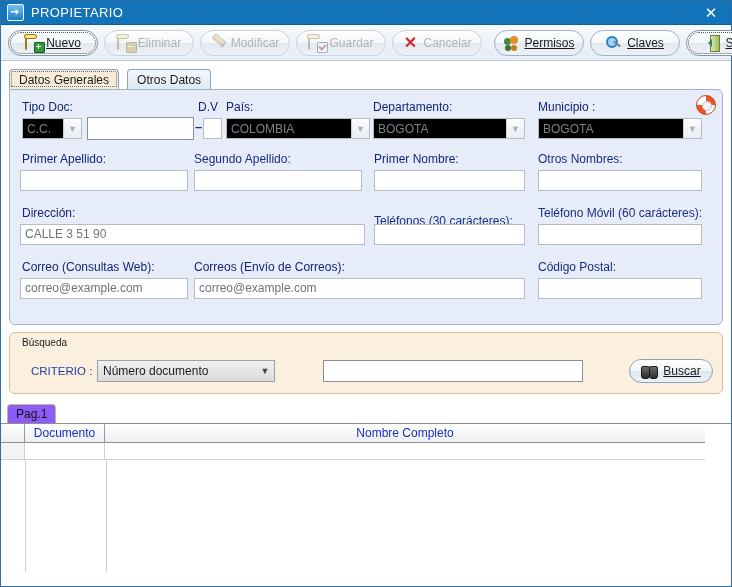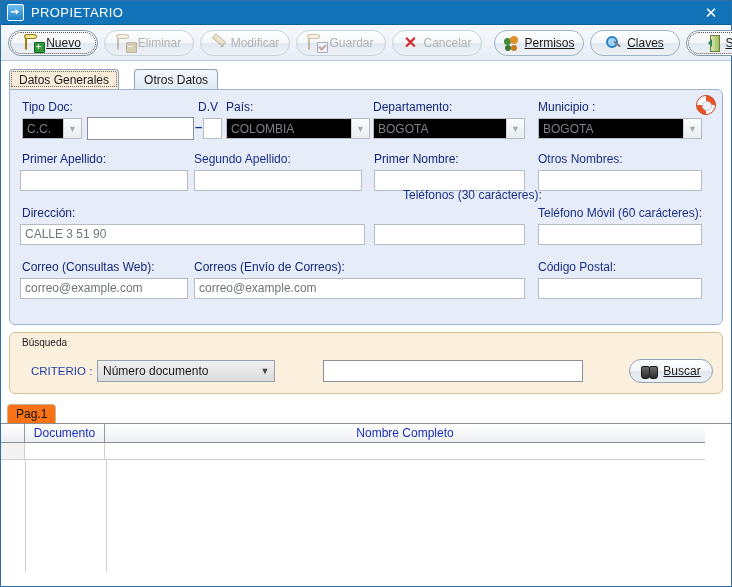--- a/index.html
+++ b/index.html
@@ -131,21 +131,21 @@
   .ic-binocular{width:17px;height:14px;}
   .ic-binocular:before,.ic-binocular:after{
     content:"";position:absolute;top:2px;width:7px;height:11px;border-radius:2px 2px 3px 3px;
     background:linear-gradient(180deg,#6b6b6b,#2b2b2b);border:1px solid #1a1a1a;
   }
   .ic-binocular:before{left:0;}
   .ic-binocular:after{right:0;}
   
   .tabstrip{
     position:relative;height:22px;margin:6px 0 0 8px;
-    display:flex;align-items:flex-end;gap:15px;
+    display:flex;align-items:flex-end;gap:8px;
   }
   .tab{
     height:20px;padding:0 9px;box-sizing:border-box;
     display:flex;align-items:center;font-size:12px;color:#1b1b1b;
     border:1px solid #8aa4bd;border-bottom:none;
     border-radius:4px 4px 0 0;
   }
   .tab.active{background:#f8ecd9;outline:1px dotted #6b6b6b;outline-offset:-3px;}
   .tab.inactive{background:linear-gradient(180deg,#f2f7fc,#dfe9f3);}
   
@@ -207,21 +207,21 @@
   .sp-btn{
     position:absolute;left:619px;top:26px;width:84px;height:24px;box-sizing:border-box;
     border:1px solid #8fa2b6;border-radius:12px;
     background:linear-gradient(180deg,#ffffff 0%,#f2f5f9 48%,#e0e7ef 52%,#edf1f6 100%);
     display:flex;align-items:center;justify-content:center;gap:5px;font-size:12px;color:#1a1a1a;
   }
   
   .pagtab-row{margin:9px 0 0 6px;height:20px;display:flex;align-items:flex-end;}
   .pagtab{
     height:19px;padding:0 8px;box-sizing:border-box;display:flex;align-items:center;
-    font-size:12px;color:#111;background:#f97316;
+    font-size:12px;color:#111;background:#8b5cf6;
     border:1px solid #c8b492;border-bottom:none;border-radius:4px 4px 0 0;
   }
   .grid{
     position:relative;margin:0;
     border-top:1px solid #8f8f8f;
     background:#ffffff;
     height:148px;
   }
   .grid-head{
     display:flex;height:18px;
@@ -400,21 +400,21 @@
       <div class="fin"></div>
     </div>
 
     <div class="fld" style="left:12px;top:116px;width:160px;">
       <div class="flab req">Dirección:</div>
     </div>
     <div class="fld" style="left:10px;top:134px;width:345px;">
       <div class="fin">CALLE 3 51 90</div>
     </div>
 
-    <div class="fld" style="left:364px;top:98px;width:190px;margin-left:29px;">
+    <div class="fld" style="left:364px;top:124px;width:190px;">
       <div class="flab">Teléfonos (30 carácteres):</div>
     </div>
     <div class="fld" style="left:364px;top:134px;width:151px;">
       <div class="fin"></div>
     </div>
 
     <div class="fld" style="left:528px;top:116px;width:190px;">
       <div class="flab">Teléfono Móvil (60 carácteres):</div>
     </div>
     <div class="fld" style="left:528px;top:134px;width:164px;">

